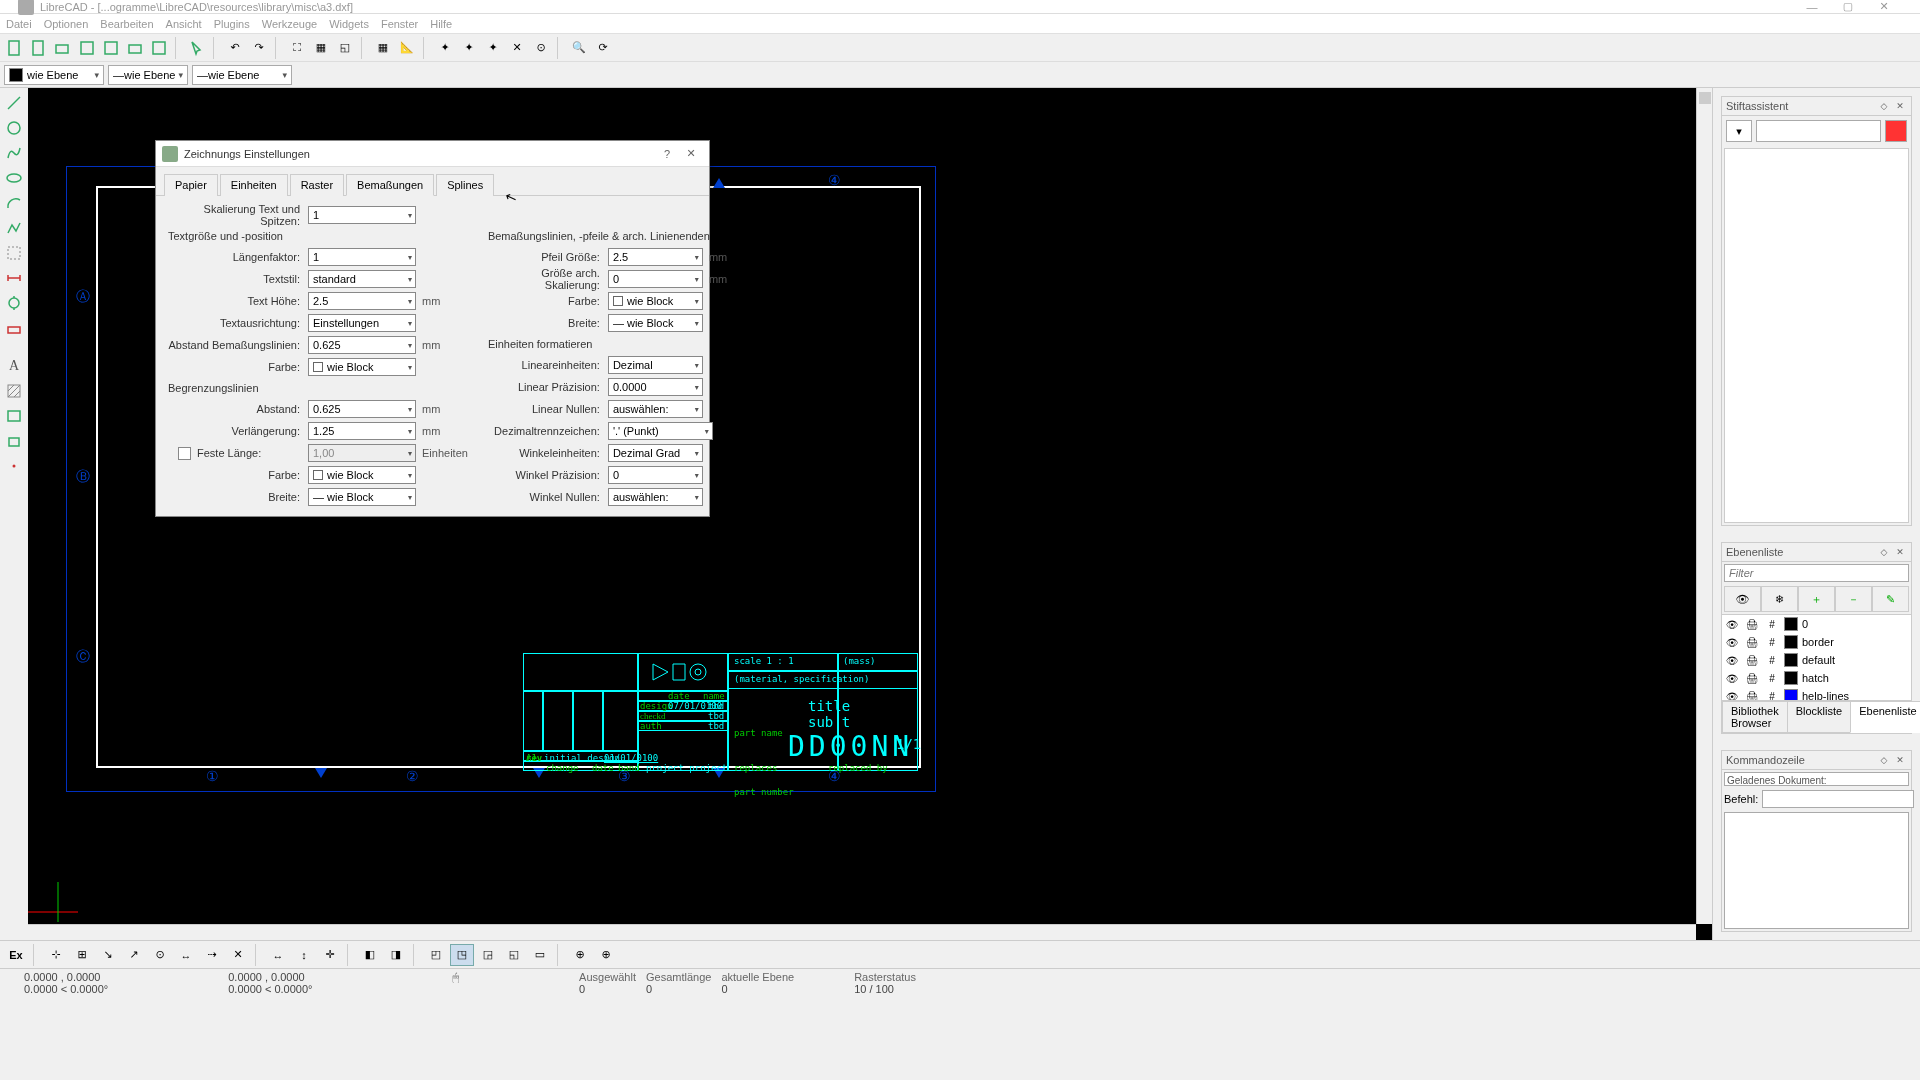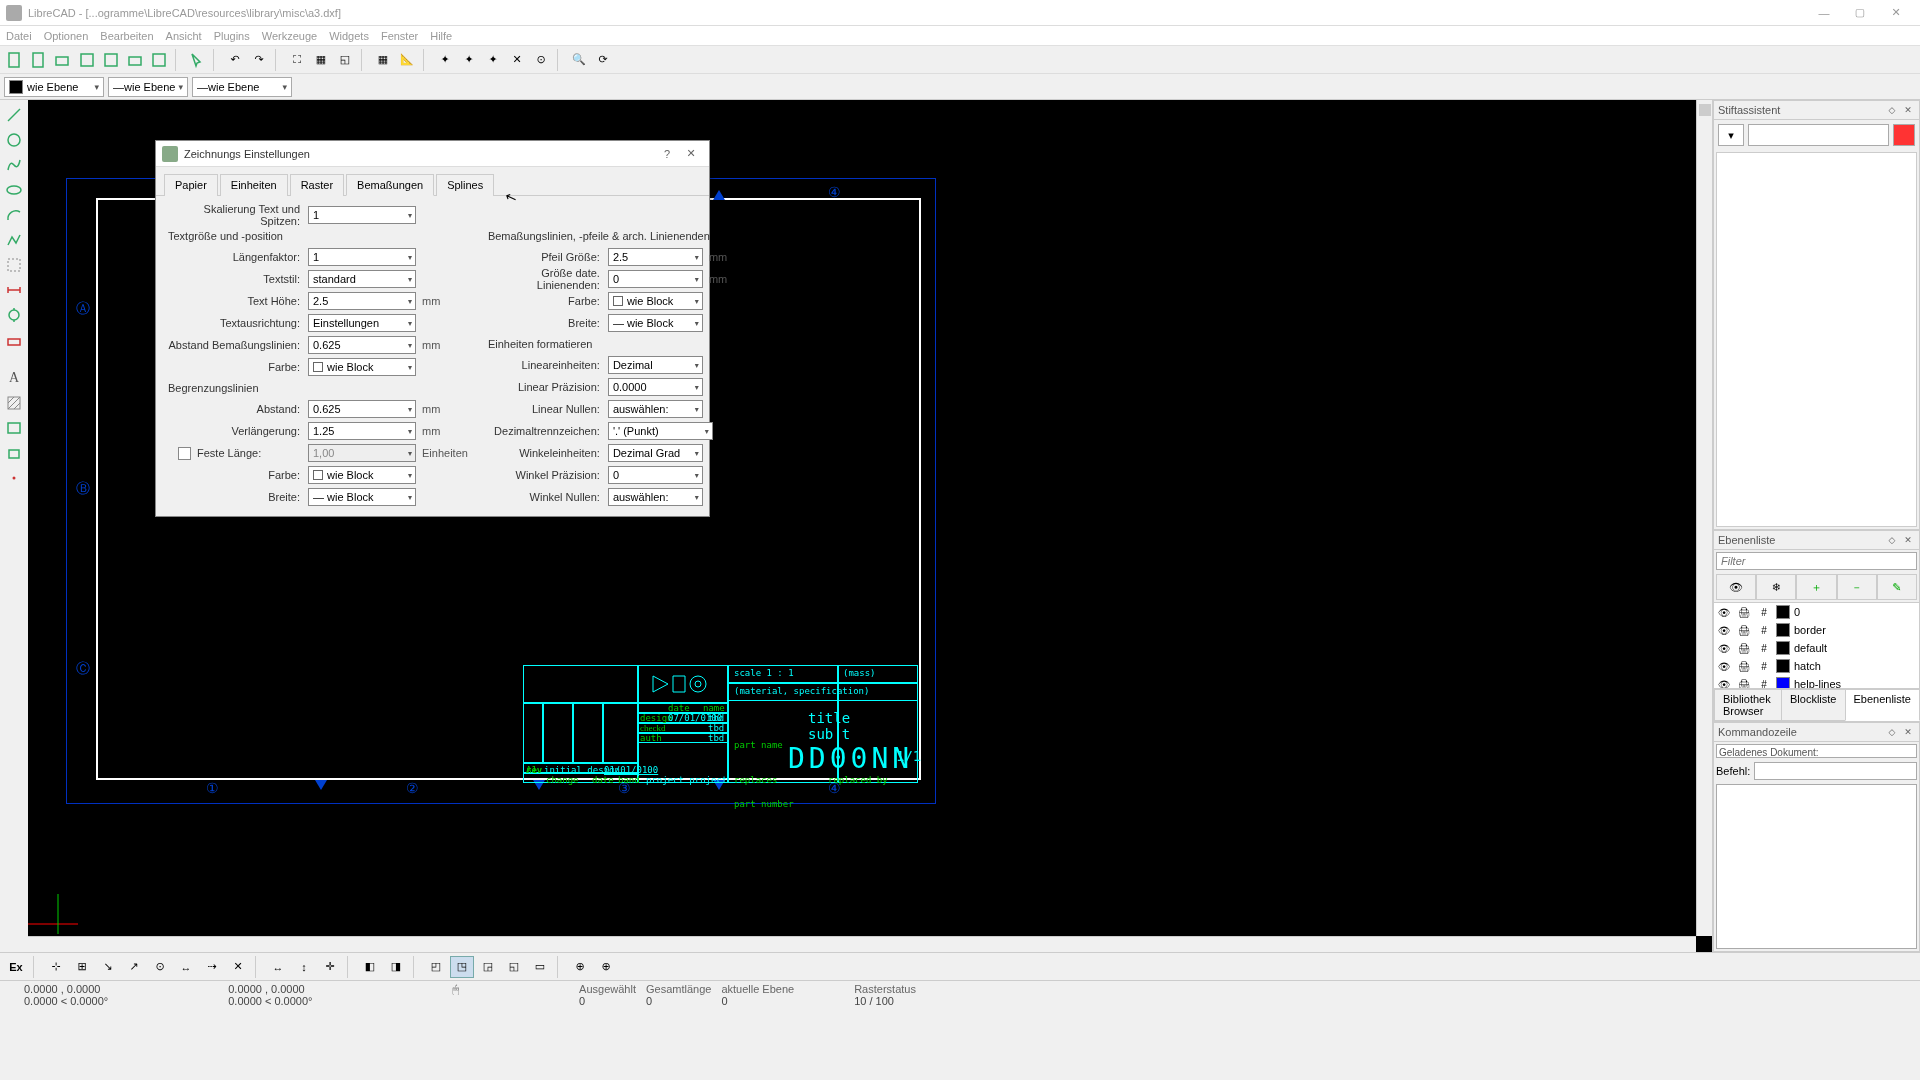--- a/index.html
+++ b/index.html
@@ -1,18 +1,18 @@
 <!DOCTYPE html>
 <html><head>
 <meta charset="utf-8">
 <style>
 * { box-sizing: border-box; margin: 0; padding: 0; font-family: "Tahoma", "Segoe UI", sans-serif; font-size: 11px; }
 body { background: #f0f0f0; width: 1920px; height: 1080px; overflow: hidden; position: relative; }
 
-.titlebar { height: 26px; background: #fff; display: flex; align-items: center; padding: 0 6px; border-bottom: 1px solid #ddd; }
+.titlebar { height: 14px; background: #fff; display: flex; align-items: center; padding: 0 18px; border-bottom: 1px solid #ddd; }
 .titlebar .icon { width: 16px; height: 16px; background: #aaa; border-radius: 2px; margin-right: 6px; }
 .titlebar .title { flex: 1; color: #999; }
 .titlebar .winbtn { width: 36px; height: 20px; display: flex; align-items: center; justify-content: center; color: #999; }
 
 .menubar { height: 20px; background: #fff; display: flex; align-items: center; padding: 0 6px; color: #999; gap: 12px; border-bottom: 1px solid #e0e0e0;}
 .menubar span { cursor: default; }
 
 .toolbar1 { height: 28px; background: #f0f0f0; display: flex; align-items: center; padding: 0 4px; gap: 2px; border-bottom: 1px solid #ddd;}
 .tbutton { width: 22px; height: 22px; display: flex; align-items: center; justify-content: center; border: 1px solid transparent; }
 .tsep { width: 6px; height: 22px; border-left: 1px solid #ccc; margin: 0 3px; }
@@ -25,21 +25,21 @@
 .mainrow { display: flex; height: 852px; }
 .lefttoolbar { width: 28px; background: #f0f0f0; display: flex; flex-direction: column; align-items: center; padding-top: 4px; gap: 3px;}
 .lbtn { width: 22px; height: 22px; display:flex; align-items:center; justify-content:center;}
 
 .canvas-area { flex: 1; background: #000; position: relative; overflow: hidden; }
 .canvas-scroll-v { position:absolute; right:0; top:0; width:16px; height:calc(100% - 16px); background:#f0f0f0; border-left:1px solid #ccc;}
 .canvas-scroll-v .thumb { position:absolute; left:2px; width:12px; top:4px; height:12px; background:#ccc;}
 .canvas-scroll-h { position:absolute; left:0; bottom:0; height:16px; width:calc(100% - 16px); background:#f0f0f0; border-top:1px solid #ccc;}
 
 .rightdock { width: 208px; background: #f0f0f0; display: flex; flex-direction: column; border-left:1px solid #ccc;}
-.dockpanel { border: 1px solid #ccc; margin:0; display:flex; flex-direction:column; background:#f0f0f0;}
+.dockpanel { border: 1px solid #ccc; margin:8px; display:flex; flex-direction:column; background:#f0f0f0;}
 .dockheader { background:#f0f0f0; padding:2px 4px; display:flex; align-items:center; border-bottom:1px solid #ccc; color:#555;}
 .dockheader .sp { flex:1; }
 .dockheader .hbtn { width:14px; height:14px; margin-left:2px; display:flex; align-items:center; justify-content:center; font-size:9px; color:#666; border:1px solid transparent;}
 .stiftbody { padding:4px; display:flex; gap:4px; align-items:center;}
 .stiftbody .sel { width:26px; height:22px; border:1px solid #aaa; background:#fff; display:flex; align-items:center; justify-content:center;}
 .stiftbody .lcombo { flex:1; height:22px; border:1px solid #aaa; background:#fff;}
 .stiftbody .cbtn { width:22px; height:22px; border:1px solid #aaa; background:#eee;}
 .whitearea { flex:1; background:#fff; border:1px solid #ccc; margin:2px;}
 
 .layerbtns { display:flex; padding:2px; gap:0; border-bottom:1px solid #ccc;}
@@ -652,21 +652,21 @@
       <div style="height:22px"></div>
       <div class="ghdr">Bemaßungslinien, -pfeile &amp; arch. Linienenden</div>
       <div class="frow">
           <div class="lbl" style="width:120px">Pfeil Größe:</div>
           <div class="fcombo" style="width:95px">
             <span>2.5</span>
           </div>
           <span class="unit">mm</span>
         </div>
       <div class="frow">
-          <div class="lbl" style="width:120px">Größe date. Linienenden:</div>
+          <div class="lbl" style="width:120px">Größe arch. Skalierung:</div>
           <div class="fcombo" style="width:95px">
             <span>0</span>
           </div>
           <span class="unit">mm</span>
         </div>
       <div class="frow">
           <div class="lbl" style="width:120px">Farbe:</div>
           <div class="fcombo" style="width:95px">
             <div class="sw"></div>
             <span>wie Block</span>

